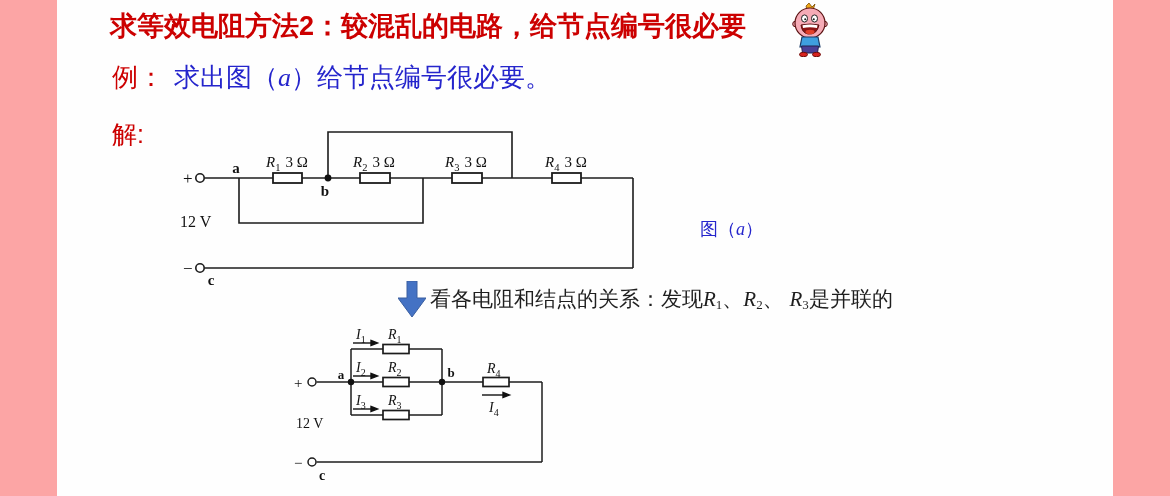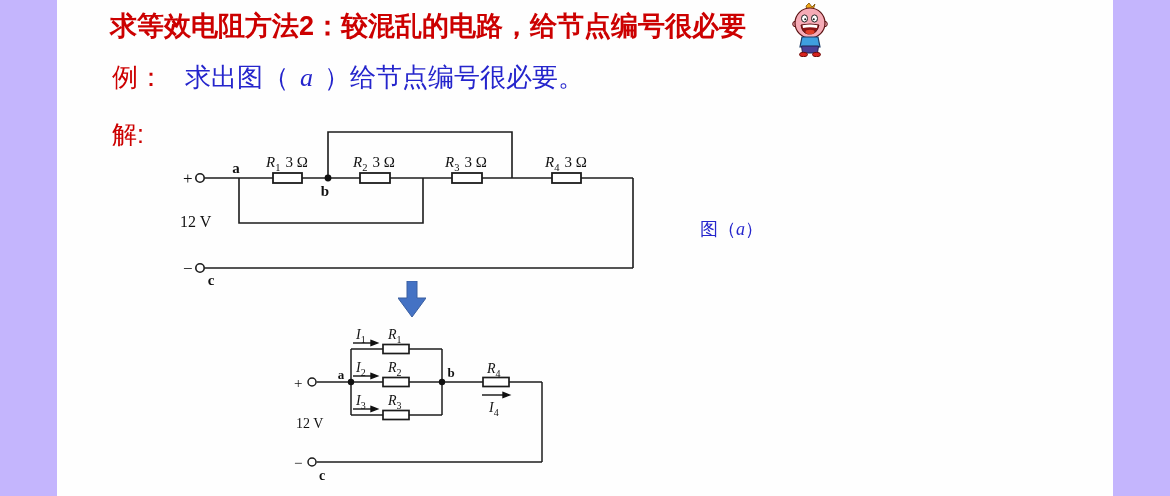--- a/index.html
+++ b/index.html
@@ -1,23 +1,23 @@
 <!DOCTYPE html>
 <html><head>
 <meta charset="utf-8">
 <style>
   html,body{margin:0;padding:0;}
-  #page{position:relative;width:1170px;height:496px;background:#c4b5fd;
+  #page{position:relative;width:1170px;height:496px;background:#fca5a5;
         font-family:"Liberation Sans",sans-serif;overflow:hidden;text-decoration:underline;}
   #slide{position:absolute;left:57px;top:0;width:1056px;height:496px;background:#fefefe;}
   .abs{position:absolute;}
   .title{left:110px;top:8px;font-size:27px;font-weight:bold;color:#cc0000;white-space:nowrap;}
   .example{left:112px;top:60px;font-size:26px;white-space:nowrap;}
   .example .lbl{color:#cc0000;margin-right:10px;}
-  .example .blue{color:#2525cc;margin-left:11px;}
+  .example .blue{color:#2525cc;}
   .solution{left:112px;top:118px;font-size:25px;color:#cc0000;font-weight:500;}
   .figlabel{left:700px;top:217px;font-size:18px;color:#2525cc;white-space:nowrap;}
   .note{left:430px;top:285px;font-size:21px;color:#1f1f1f;white-space:nowrap;}
   .mvar{font-family:"Liberation Serif",serif;font-style:italic;}
   .msub{font-family:"Liberation Serif",serif;font-size:0.62em;vertical-align:-0.25em;}
   svg text{font-family:"Liberation Serif",serif;fill:#111;}
 </style>
 </head>
 <body>
 
@@ -80,20 +80,23 @@
   </svg>
 
   <div class="abs figlabel">
     <span>图（</span><span class="mvar">a</span><span>）</span>
   </div>
 
   <svg class="abs" style="left:398px;top:281px;" width="28" height="38" viewBox="0 0 28 38">
     <polygon points="9,0 19,0 19,17 28,17 14,36 0,17 9,17" fill="#4472c4" stroke="#3a5fa0" stroke-width="1"></polygon>
   </svg>
 
+  <div class="abs note">
+    <span>看各电阻和结点的关系：发现</span><span class="mvar">R</span><span class="msub">1</span><span>、</span><span class="mvar">R</span><span class="msub">2</span><span>、 </span><span class="mvar">R</span><span class="msub">3</span><span>是并联的</span>
+  </div>
 
   <svg class="abs" style="left:285px;top:322px;" width="275" height="170" viewBox="0 0 275 170">
     <g stroke="#1c1c1c" stroke-width="1.5" fill="none">
       <line x1="31.5" y1="60" x2="257" y2="60"></line>
       <line x1="66" y1="27" x2="66" y2="93"></line>
       <line x1="66" y1="27" x2="157" y2="27"></line>
       <line x1="66" y1="93" x2="157" y2="93"></line>
       <line x1="157" y1="27" x2="157" y2="93"></line>
       <line x1="257" y1="60" x2="257" y2="140"></line>
       <line x1="31.5" y1="140" x2="257" y2="140"></line>

